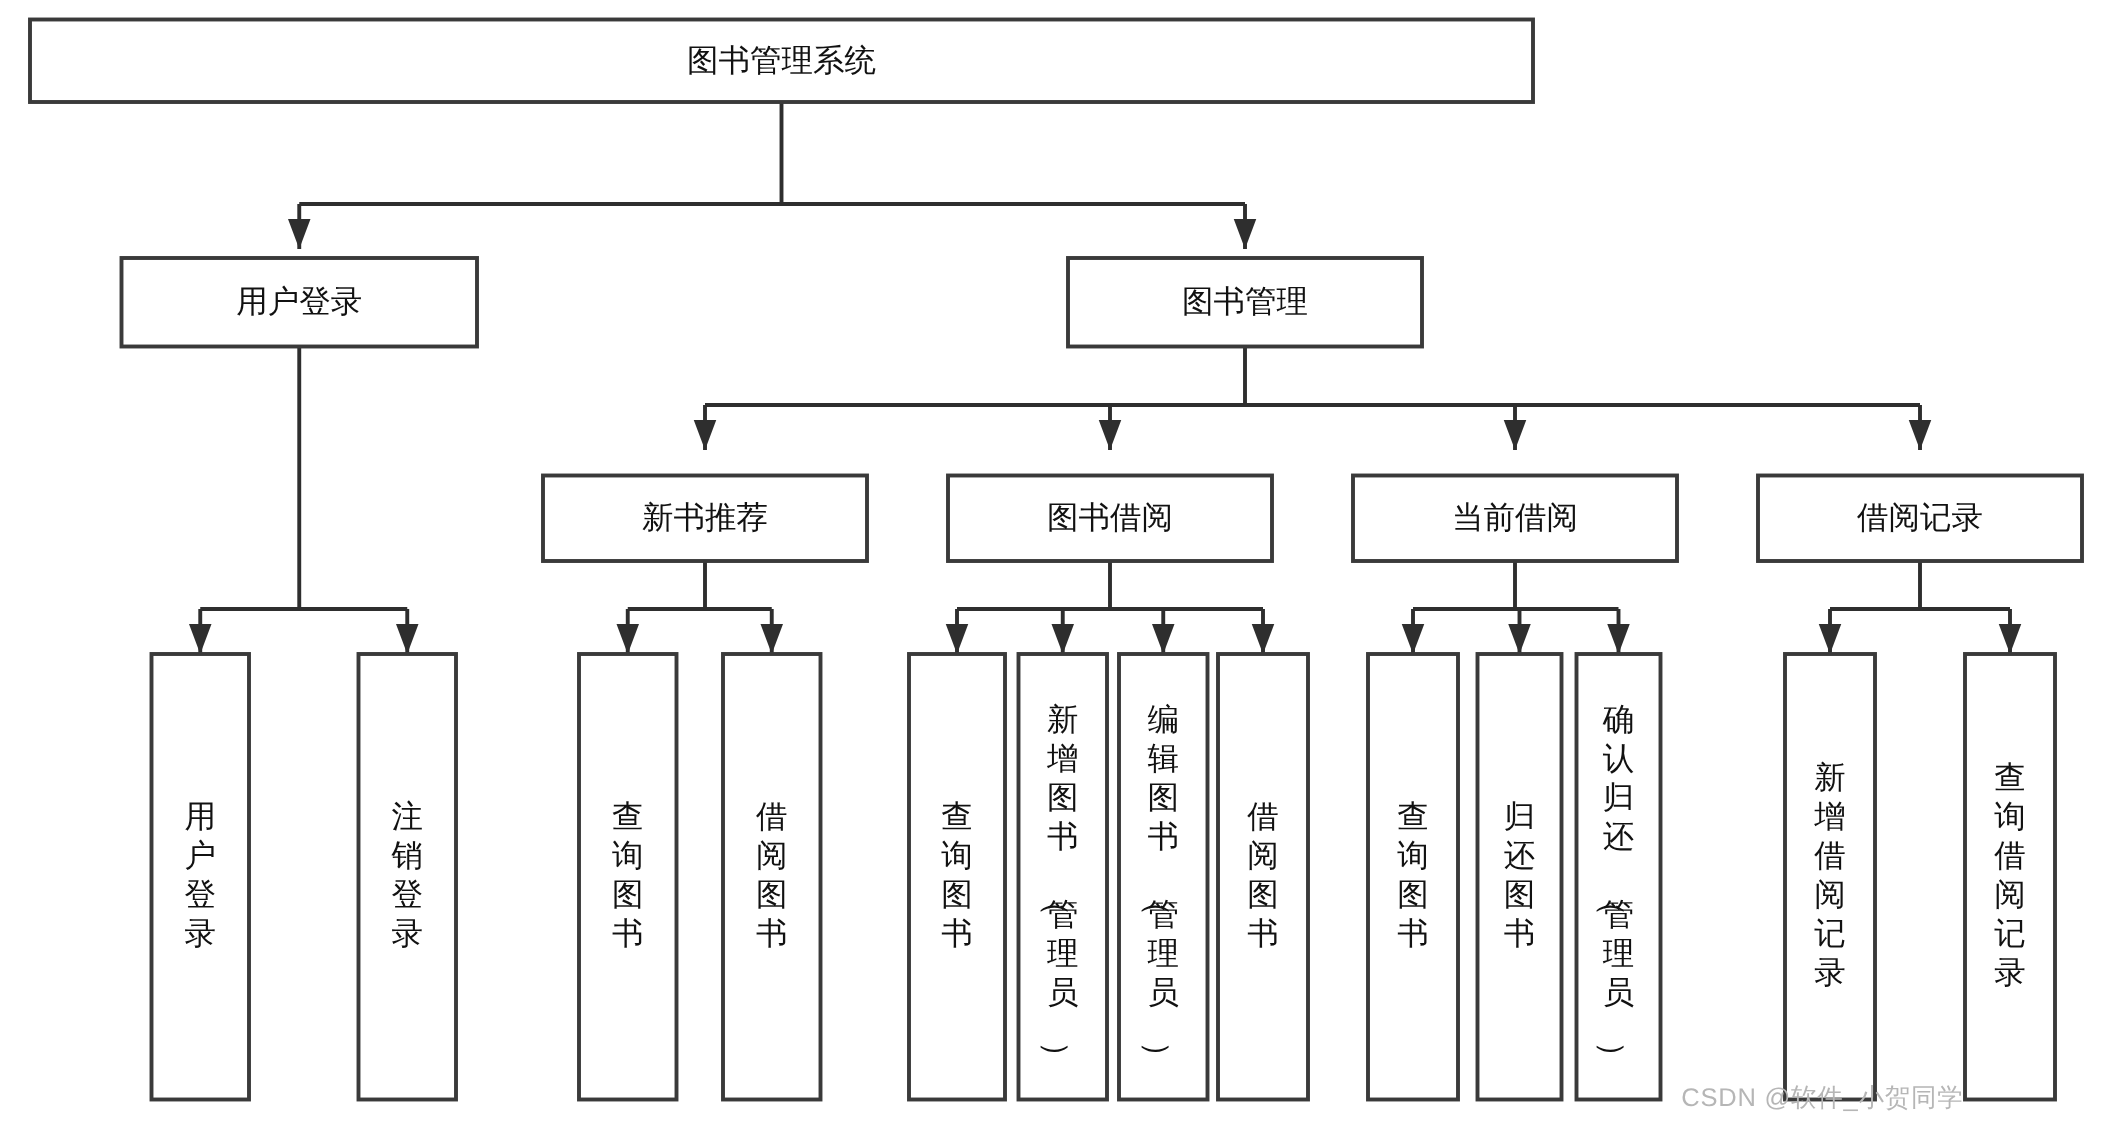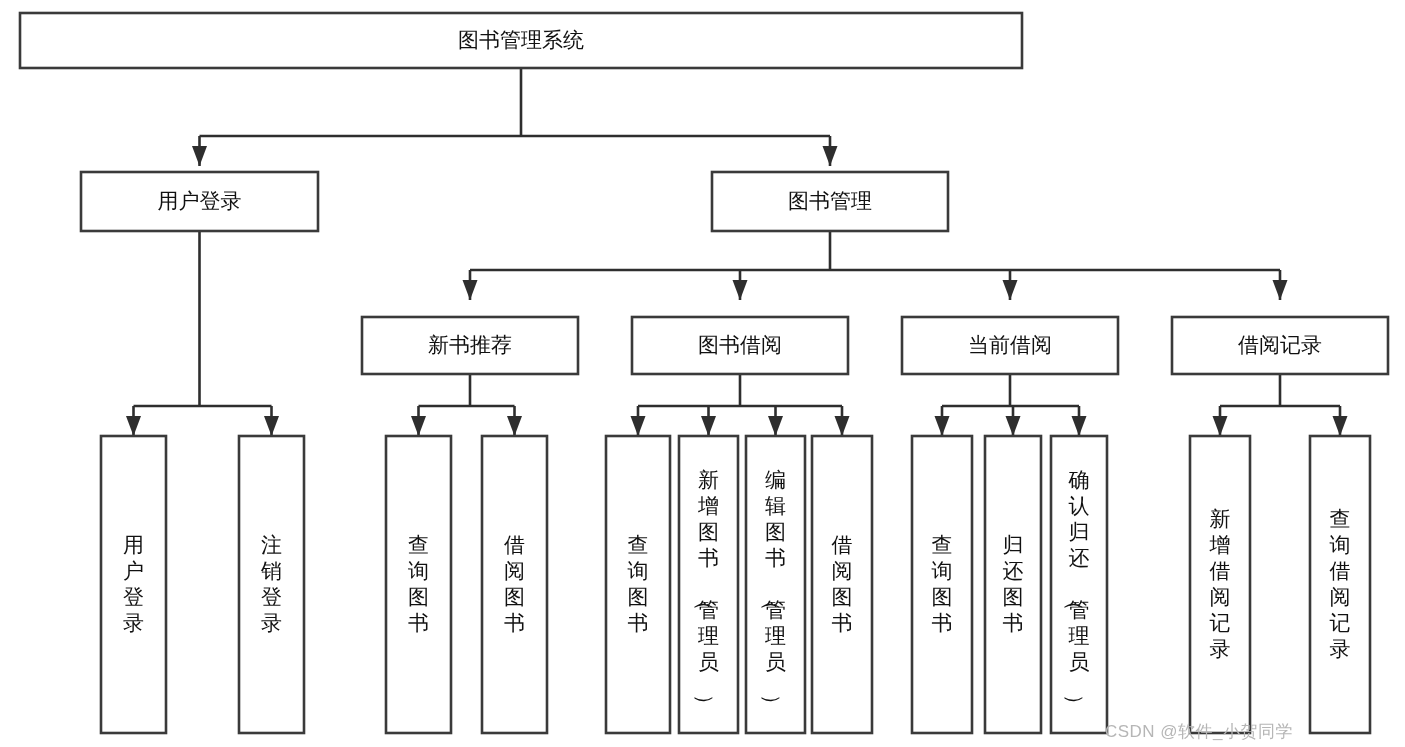--- a/index.html
+++ b/index.html
@@ -49,21 +49,21 @@
   }
   .label-h {
     font-size: 21px;
   }
   .label-v {
     font-size: 21px;
     letter-spacing: 0px;
   }
   .watermark {
     position: absolute;
-    right: 20px;
+    right: 4px;
     bottom: 4px;
     font-family: "Liberation Sans", "DejaVu Sans", sans-serif;
     font-size: 17px;
     color: #b6b6b6;
     white-space: nowrap;
     pointer-events: none;
     letter-spacing: 0.5px;
   }
 </style>
 </head>

